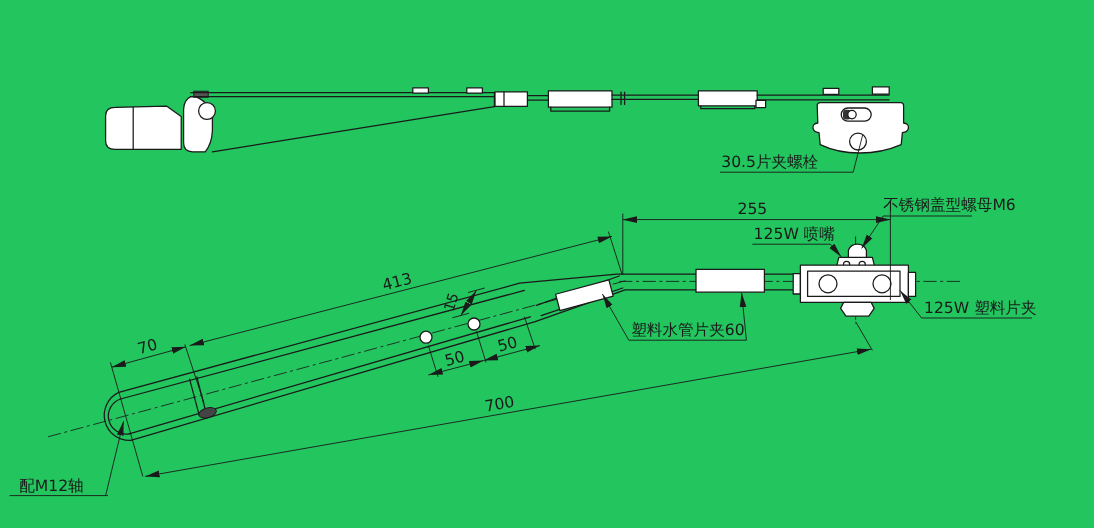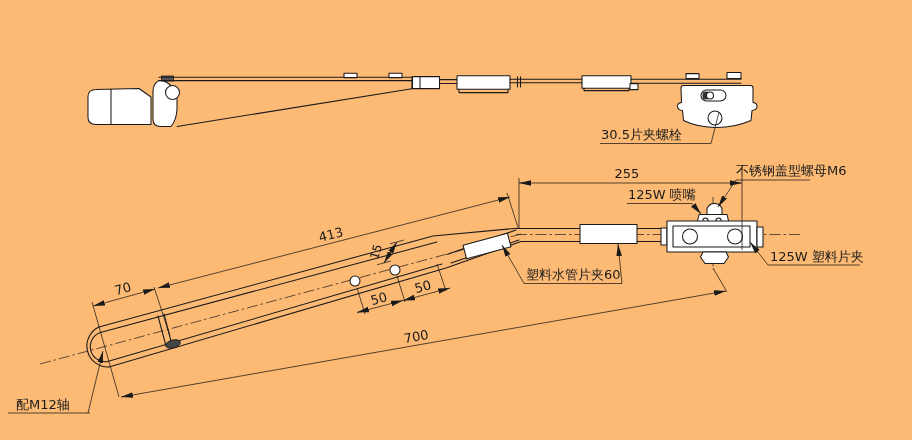--- a/index.html
+++ b/index.html
@@ -1,16 +1,16 @@
 <!DOCTYPE html>
 <html><head>
 <meta charset="utf-8">
 <style>
   html,body{margin:0;padding:0;background:#ffffff;}
-  #canvas{width:912px;height:440px;position:relative;background:#fdba74;overflow:hidden;}
+  #canvas{width:912px;height:440px;position:relative;background:#22c55e;overflow:hidden;}
   svg{display:block;}
   text{font-family:"DejaVu Sans","Liberation Sans",sans-serif;fill:#1a1a1a;}
   .part{stroke:#1a1a1a;stroke-width:1.05;fill:none;stroke-linecap:round;stroke-linejoin:round;}
   .partw{stroke:#1a1a1a;stroke-width:1.05;fill:#ffffff;stroke-linejoin:round;}
   .thin{stroke:#1a1a1a;stroke-width:0.75;fill:none;}
   .cl{stroke:#1a1a1a;stroke-width:0.7;fill:none;stroke-dasharray:11 3 2.5 3;}
   .lbl{font-size:13px;}
   .dim{font-size:13px;}
   .dims{font-size:12px;}
 </style>

